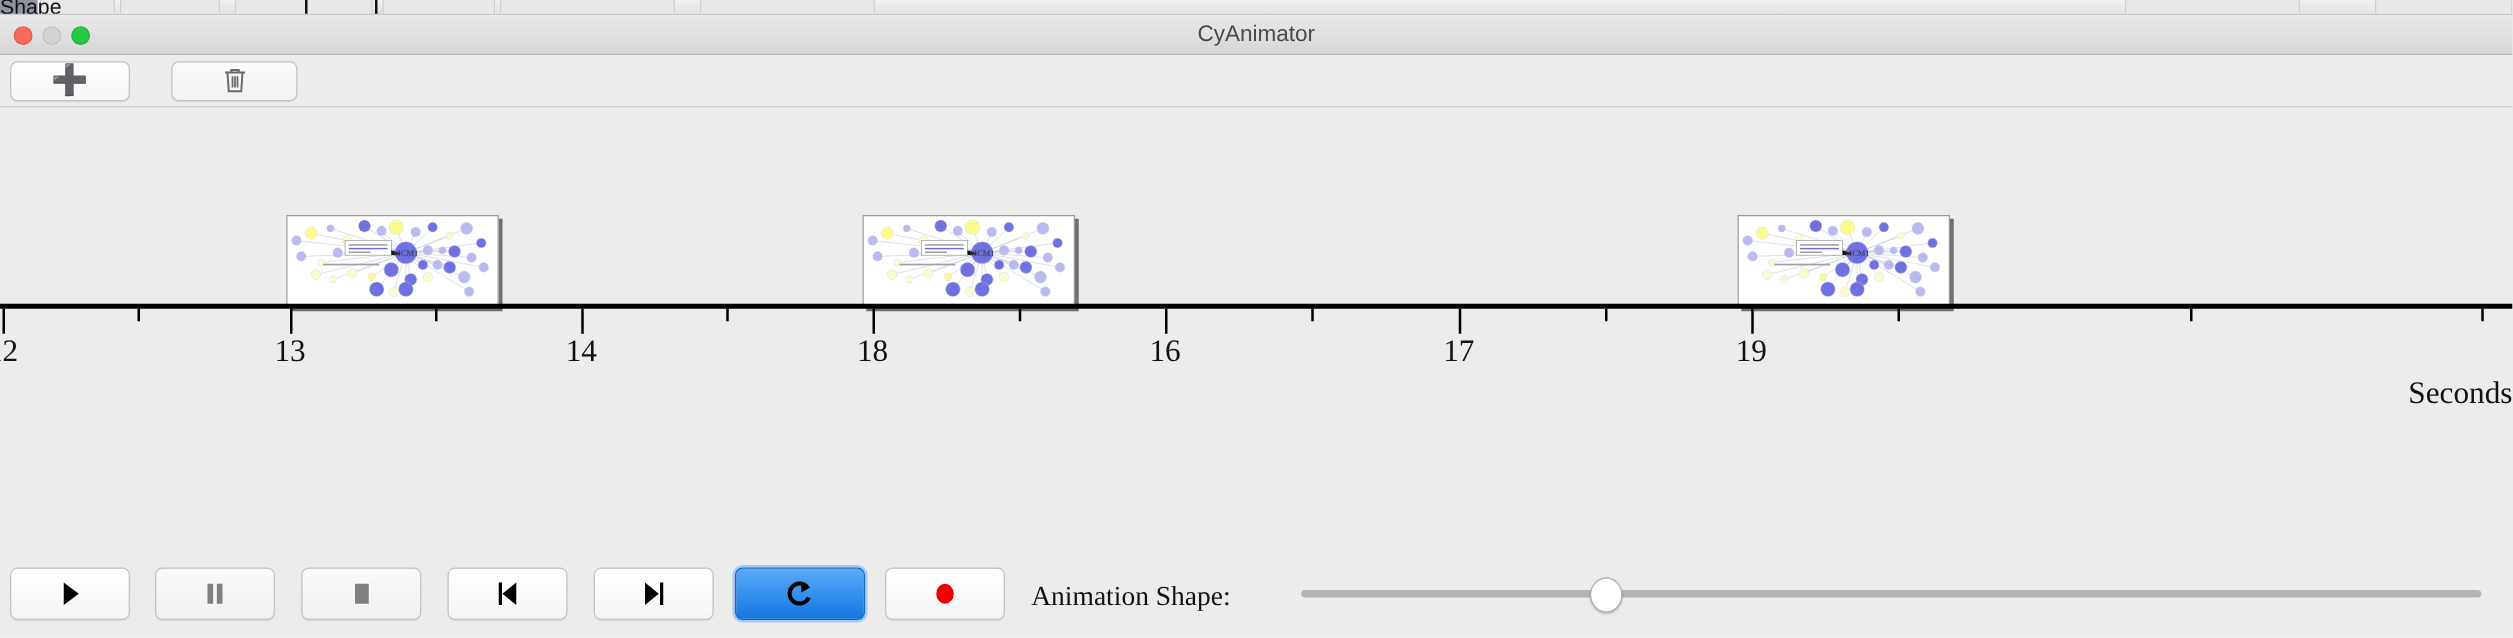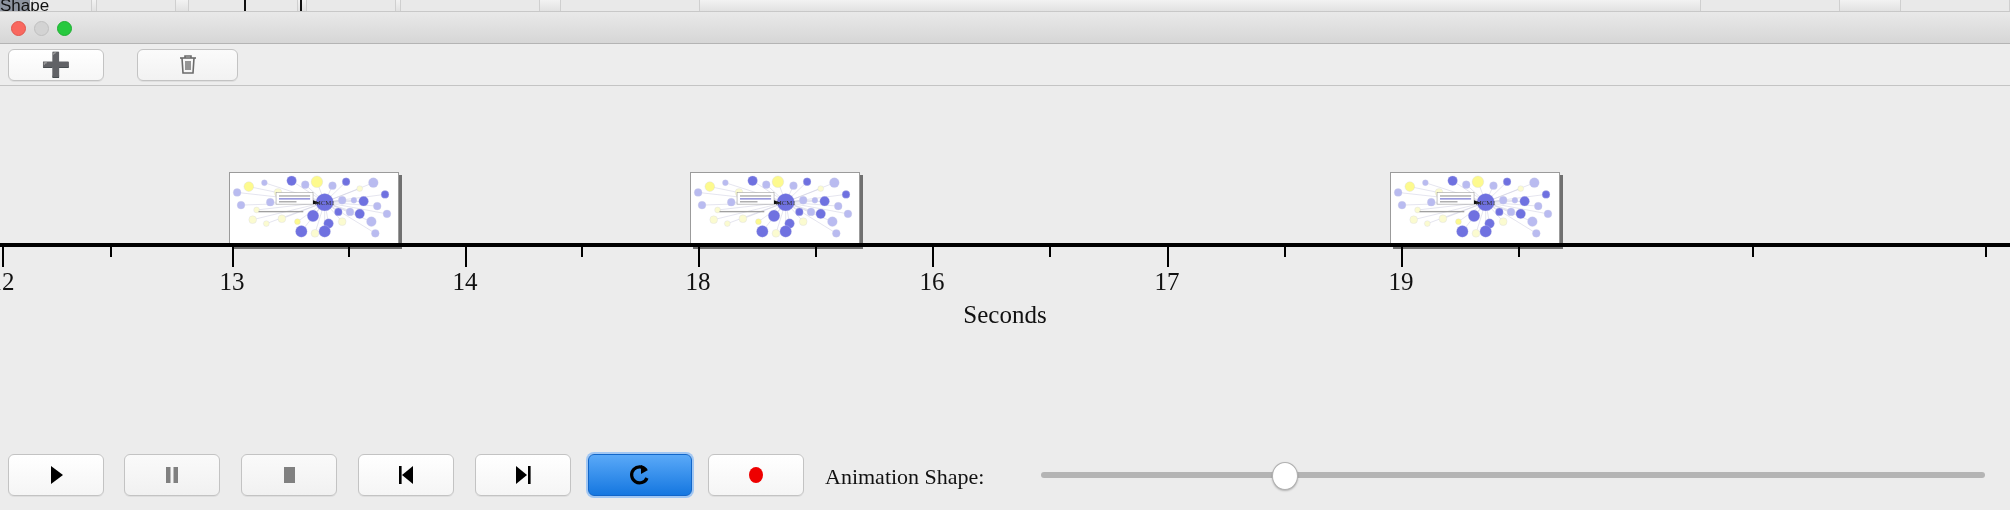--- a/index.html
+++ b/index.html
@@ -79,21 +79,21 @@
   
   .ruler { position: absolute; left: 0; top: 157px; width: 2010px; height: 4px; background: #000; }
   .tick { position: absolute; background: #000; width: 2px; }
   .tick.major { top: 161px; height: 20px; }
   .tick.minor { top: 161px; height: 10px; }
   .tick-label {
     position: absolute; top: 182px; font-size: 25px; color: #111;
     transform: translateX(-50%); font-family: "Liberation Serif", serif;
   }
   .axis-title {
-    position: absolute; top: 215px; left: 0; right: 0; text-align: center;
+    position: absolute; top: 215px; left: 0; right: 0; text-align: right;
     font-size: 25px; color: #111; font-family: "Liberation Serif", serif;
   }
 
   
   .hscroll-track {
     position: absolute; left: 0; top: 412px; width: 2010px; height: 26px;
     background: linear-gradient(#fbfbfb, #f4f4f4);
     border-top: 1px solid #dcdcdc; border-bottom: 2px solid #a9a9a9;
   }
 
@@ -146,20 +146,21 @@
     <div class="bg-chip" style="left:1700px;width:140px;"></div>
     <div class="bg-chip" style="left:1900px;width:110px;"></div>
   </div>
 
   <div class="titlebar">
     <div class="traffic">
       <span class="light close"></span>
       <span class="light min"></span>
       <span class="light max"></span>
     </div>
+    <div class="title-text">CyAnimator</div>
   </div>
 
   <div class="toolbar">
     <div class="btn" id="add-frame-btn">
       <span class="plus-icon">➕</span>
     </div>
     <div class="btn flat" id="delete-frame-btn">
       <svg width="20" height="24" viewBox="0 0 20 24">
         <path d="M2 5 h16" stroke="#6b6b6b" stroke-width="1.6" fill="none"></path>
         <path d="M7 5 V3 h6 v2" stroke="#6b6b6b" stroke-width="1.6" fill="none"></path>

